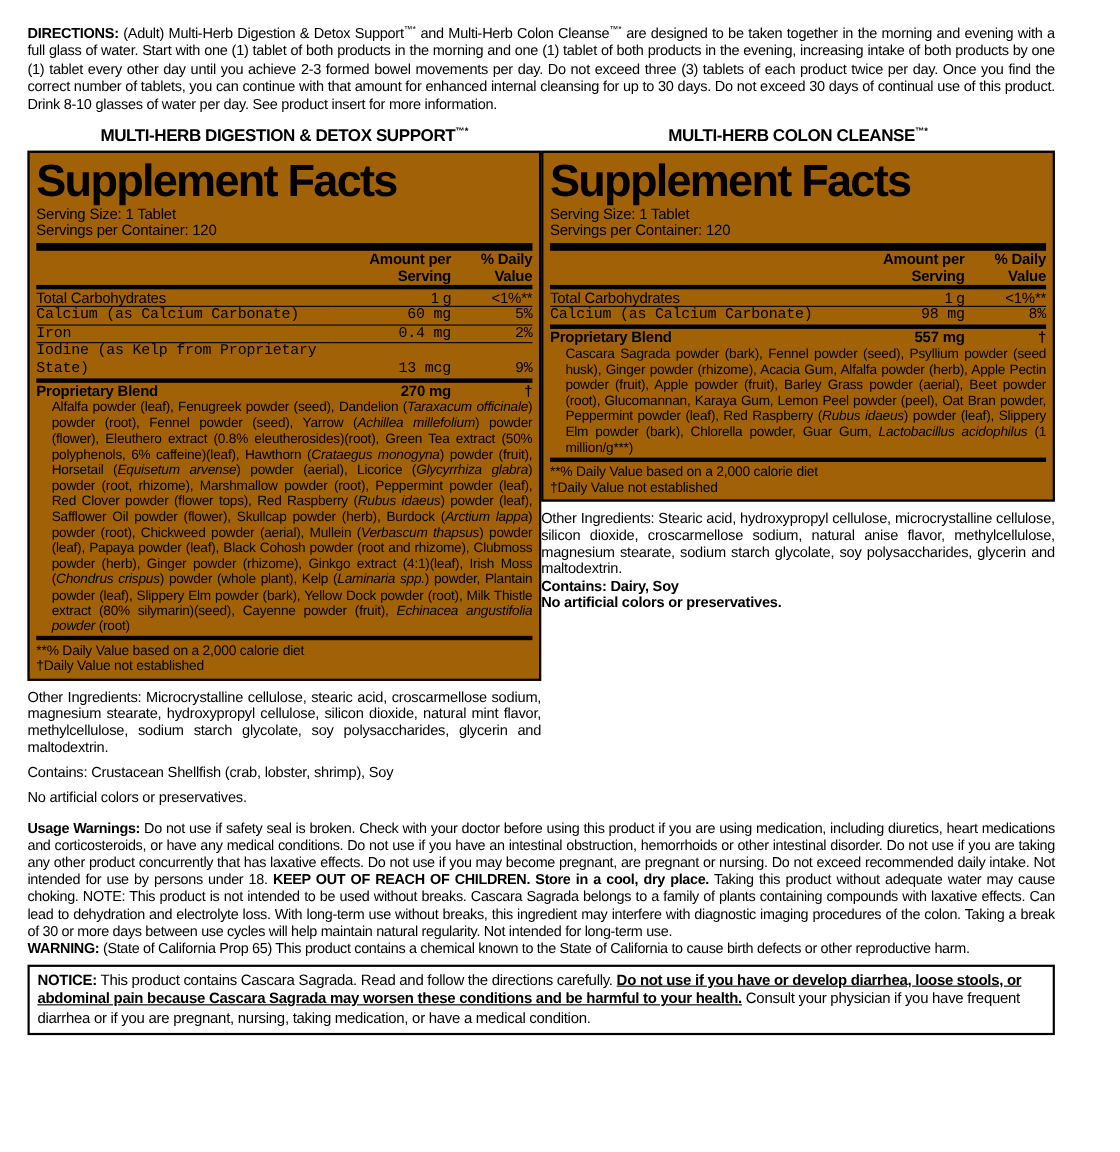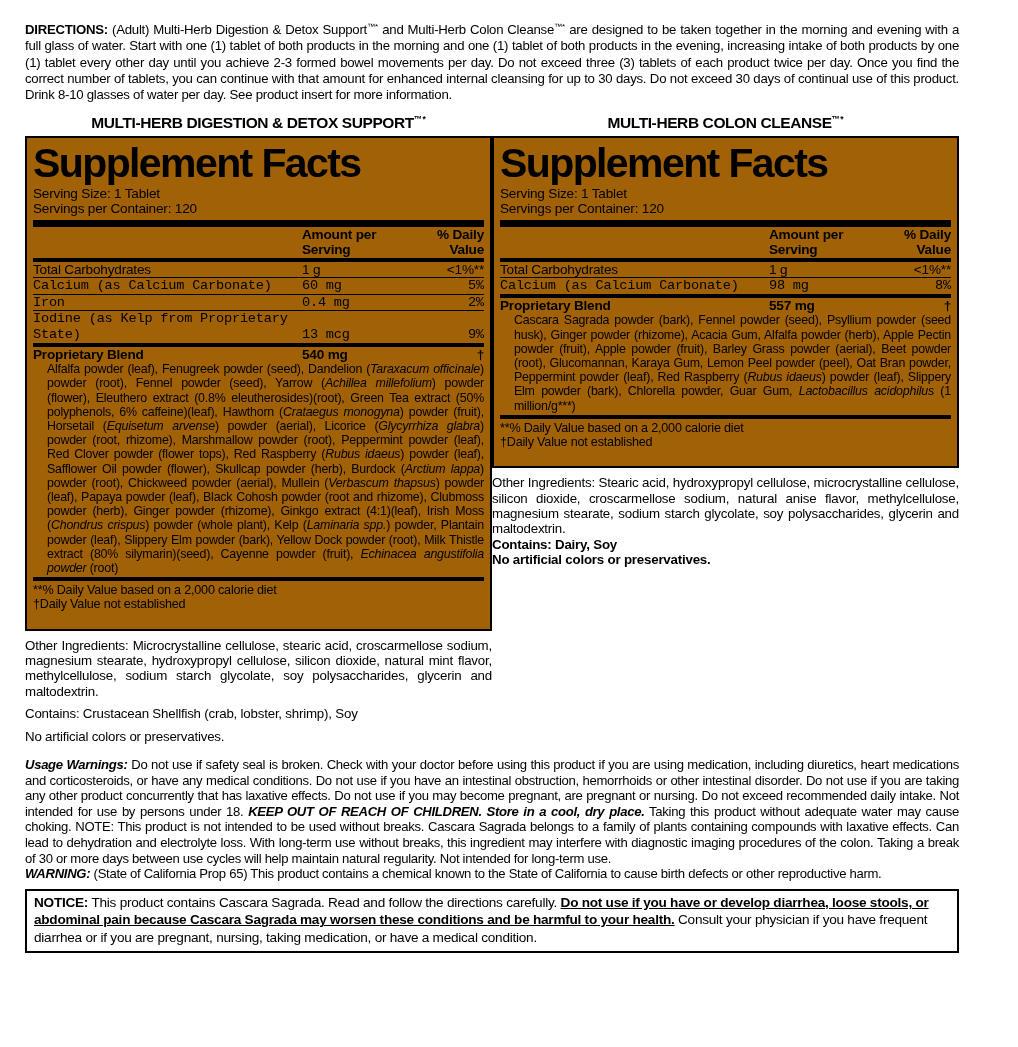--- a/index.html
+++ b/index.html
@@ -54,21 +54,21 @@
     font-family: "Liberation Sans", sans-serif;
   }
   .serving-line { font-size: 13.6px; line-height: 15.4px; letter-spacing: -0.2px; }
 
   .rule-thick { border-top: 7px solid #000; margin-top: 3px; }
   .rule-med   { border-top: 4.5px solid #000; }
 
   table.facts { width: 100%; border-collapse: collapse; table-layout: fixed; }
   table.facts td { padding: 0; vertical-align: bottom; }
   .col-name { }
-  .col-amt  { width: 108px; }
+  .col-amt  { width: 108px; text-align: right; }
   .col-dv   { width: 74px;  text-align: right; }
 
   .hdr-cell {
     font-weight: bold; font-size: 13.6px; line-height: 15.4px;
     padding: 2px 0 3px 0; letter-spacing: -0.2px;
   }
   .row-cell {
     font-size: 13.6px; line-height: 15.6px; padding: 3px 0 3px 0;
     letter-spacing: -0.2px;
   }
@@ -78,39 +78,39 @@
   .blend-list {
     font-size: 12.4px;
     line-height: 14.2px;
     text-align: justify;
     padding: 0 0 2px 14px;
     letter-spacing: -0.2px;
   }
   .blend-list i { font-style: italic; }
 
   .footnotes {
-    font-size: 12.6px; line-height: 14.2px; padding: 2px 0 17px 0;
+    font-size: 12.6px; line-height: 14.2px; padding: 2px 0 4px 0;
     letter-spacing: -0.2px;
   }
 
   .other-ing {
     font-size: 13.3px; line-height: 15.4px; margin-top: 7px;
     text-align: justify; letter-spacing: -0.2px;
   }
   .star-line { font-size: 13.3px; line-height: 15.4px; letter-spacing: -0.2px; }
 
   
   .warnings {
     margin-top: 13px;
     font-size: 13.1px;
     line-height: 15.6px;
     text-align: justify;
     letter-spacing: -0.3px;
   }
-  .warnings b { font-weight: bold; font-style: italic; }
+  .warnings b { font-weight: bold; }
 
   .notice-box {
     margin-top: 7px;
     border: 2.5px solid #000;
     padding: 3px 17px 4px 7px;
     font-size: 13.6px;
     line-height: 17.6px;
     letter-spacing: -0.25px;
   }
   .notice-box b { font-weight: bold; }
@@ -179,21 +179,21 @@
               </tr>
             </tbody>
         </table>
 
         <div class="rule-med"></div>
 
         <table class="facts">
           <tbody>
               <tr class="row-bold">
             <td class="col-name row-cell">Proprietary Blend</td>
-            <td class="col-amt row-cell">540 mg</td>
+            <td class="col-amt row-cell">270 mg</td>
             <td class="col-dv row-cell">†</td>
           </tr>
         </tbody>
           </table>
 
         <div class="blend-list">Alfalfa powder (leaf), Fenugreek powder (seed), Dandelion (<i>Taraxacum officinale</i>) powder (root), Fennel powder (seed), Yarrow (<i>Achillea millefolium</i>) powder (flower), Eleuthero extract (0.8% eleutherosides)(root), Green Tea extract (50% polyphenols, 6% caffeine)(leaf), Hawthorn (<i>Crataegus monogyna</i>) powder (fruit), Horsetail (<i>Equisetum arvense</i>) powder (aerial), Licorice (<i>Glycyrrhiza glabra</i>) powder (root, rhizome), Marshmallow powder (root), Peppermint powder (leaf), Red Clover powder (flower tops), Red Raspberry (<i>Rubus idaeus</i>) powder (leaf), Safflower Oil powder (flower), Skullcap powder (herb), Burdock (<i>Arctium lappa</i>) powder (root), Chickweed powder (aerial), Mullein (<i>Verbascum thapsus</i>) powder (leaf), Papaya powder (leaf), Black Cohosh powder (root and rhizome), Clubmoss powder (herb), Ginger powder (rhizome), Ginkgo extract (4:1)(leaf), Irish Moss (<i>Chondrus crispus</i>) powder (whole plant), Kelp (<i>Laminaria spp.</i>) powder, Plantain powder (leaf), Slippery Elm powder (bark), Yellow Dock powder (root), Milk Thistle extract (80% silymarin)(seed), Cayenne powder (fruit), <i>Echinacea angustifolia powder</i> (root)</div>
 
         <div class="rule-med"></div>
 
         <div class="footnotes">

